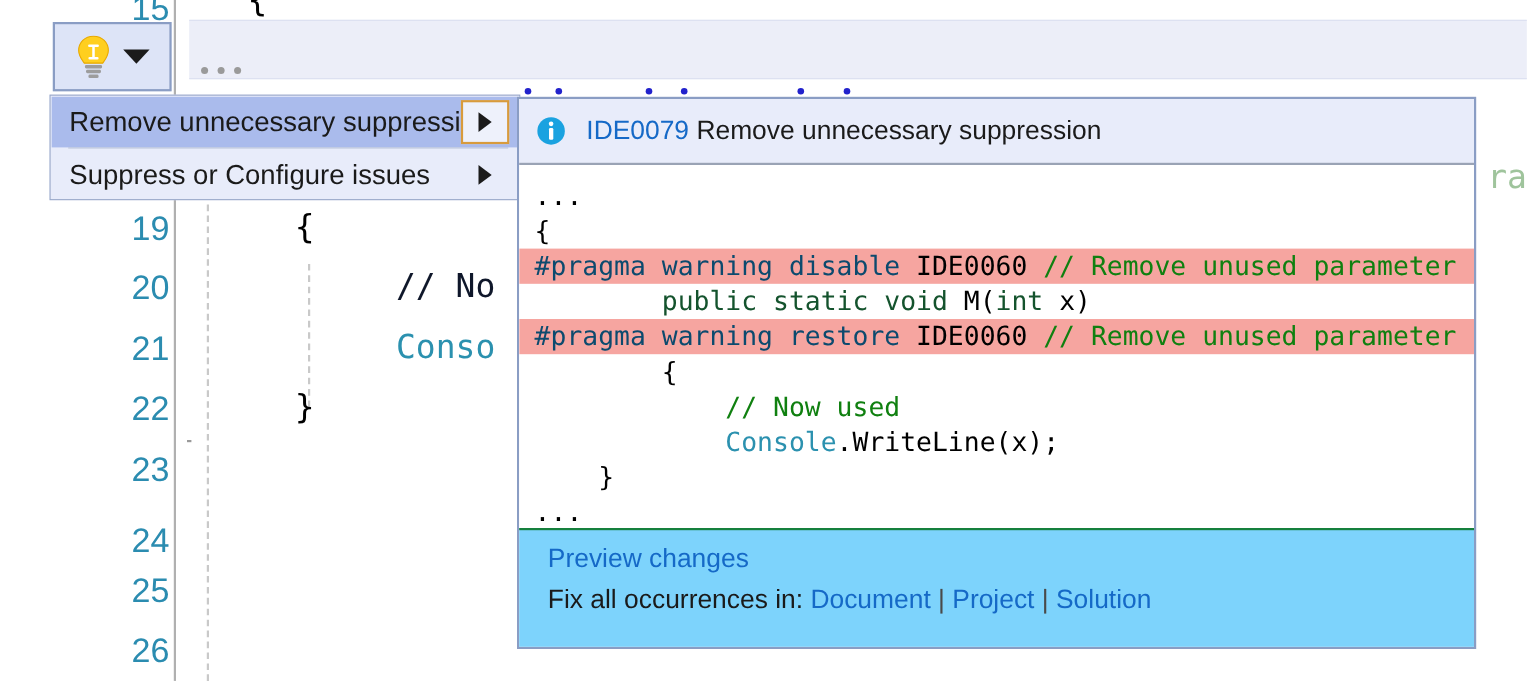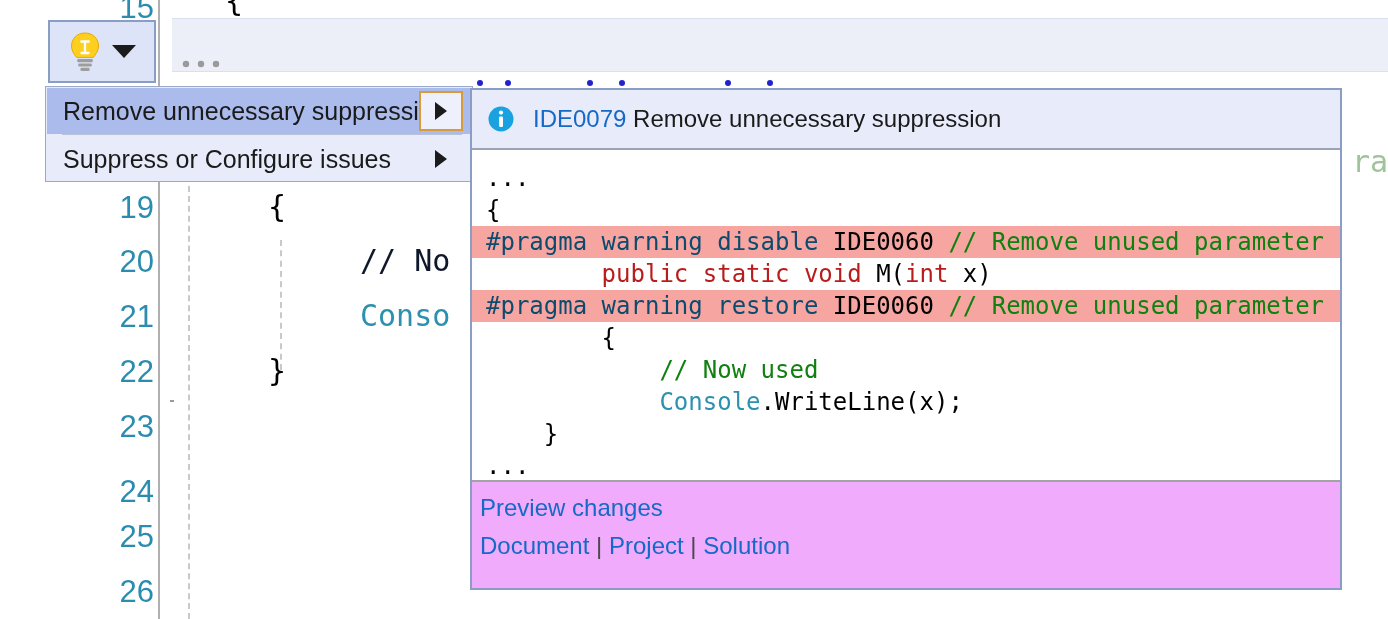--- a/index.html
+++ b/index.html
@@ -167,29 +167,29 @@
     font-size: 24px;
     line-height: 32px;
     white-space: pre;
     box-sizing: border-box;
   }
   .prev-line .txt { padding-left: 14px; display: inline-block; }
   .removed { background: #f6a5a0; }
   .c-gray  { color: #0c4a6e; }
   .c-black { color: #000000; }
   .c-green { color: #108010; }
-  .c-blue  { color: #b91c1c; }
+  .c-blue  { color: #14532d; }
   .c-teal  { color: #2b91af; }
 
   #popup-footer {
     flex: 0 0 108px;
-    background: #f0abfc;
-    border-top: 2px solid #a3a3a3;
-    box-sizing: border-box;
-    padding: 12px 0 0 8px;
+    background: #7dd3fc;
+    border-top: 2px solid #15803d;
+    box-sizing: border-box;
+    padding: 12px 0 0 26px;
   }
   #preview-changes-link {
     display: block;
     font-size: 24px; color: #1569c7;
     cursor: pointer;
     margin-bottom: 10px;
     width: max-content;
   }
   #fixall-row {
     font-size: 24px; color: #1a1a1a;
@@ -299,16 +299,16 @@
       <div class="prev-line" style="top: 172px;"><span class="txt"><span class="c-black">        {</span></span></div>
       <div class="prev-line" style="top: 204px;"><span class="txt"><span class="c-black">            </span><span class="c-green">// Now used</span></span></div>
       <div class="prev-line" style="top: 236px;"><span class="txt"><span class="c-black">            </span><span class="c-teal">Console</span><span class="c-black">.WriteLine(x);</span></span></div>
       <div class="prev-line" style="top: 268px;"><span class="txt"><span class="c-black">    }</span></span></div>
       <div class="prev-line" style="top: 300px;"><span class="txt"><span class="c-black">...</span></span></div>
     </div>
 
   <div id="popup-footer">
     <span id="preview-changes-link">Preview changes</span>
     <div id="fixall-row">
-      <span class="lnk">Document</span><span class="sep"> | </span><span class="lnk">Project</span><span class="sep"> | </span><span class="lnk">Solution</span>
+      <span>Fix all occurrences in: </span><span class="lnk">Document</span><span class="sep"> | </span><span class="lnk">Project</span><span class="sep"> | </span><span class="lnk">Solution</span>
     </div>
   </div>
 </div>
 
 </body></html>

